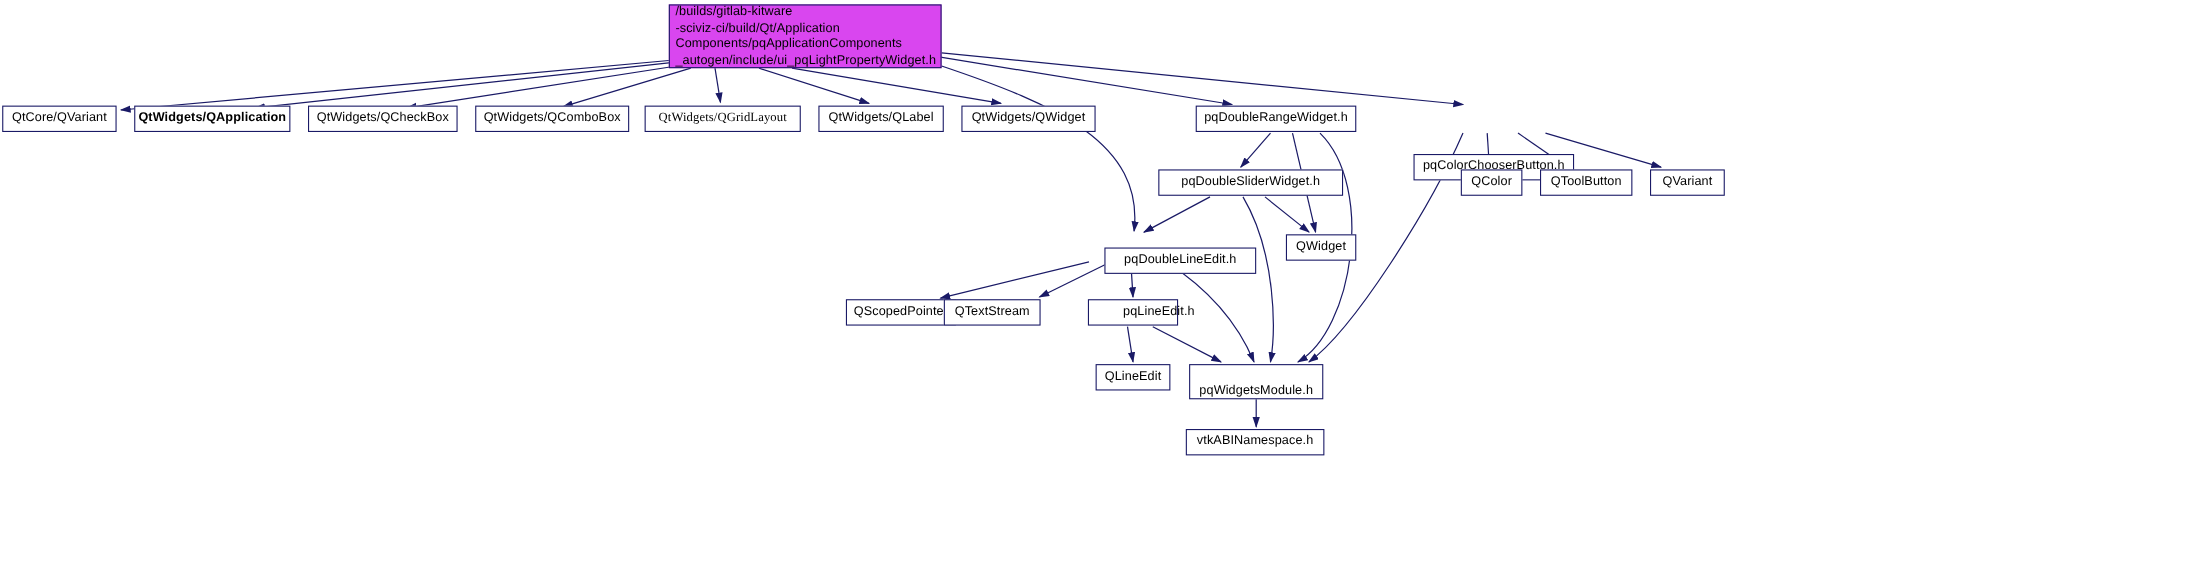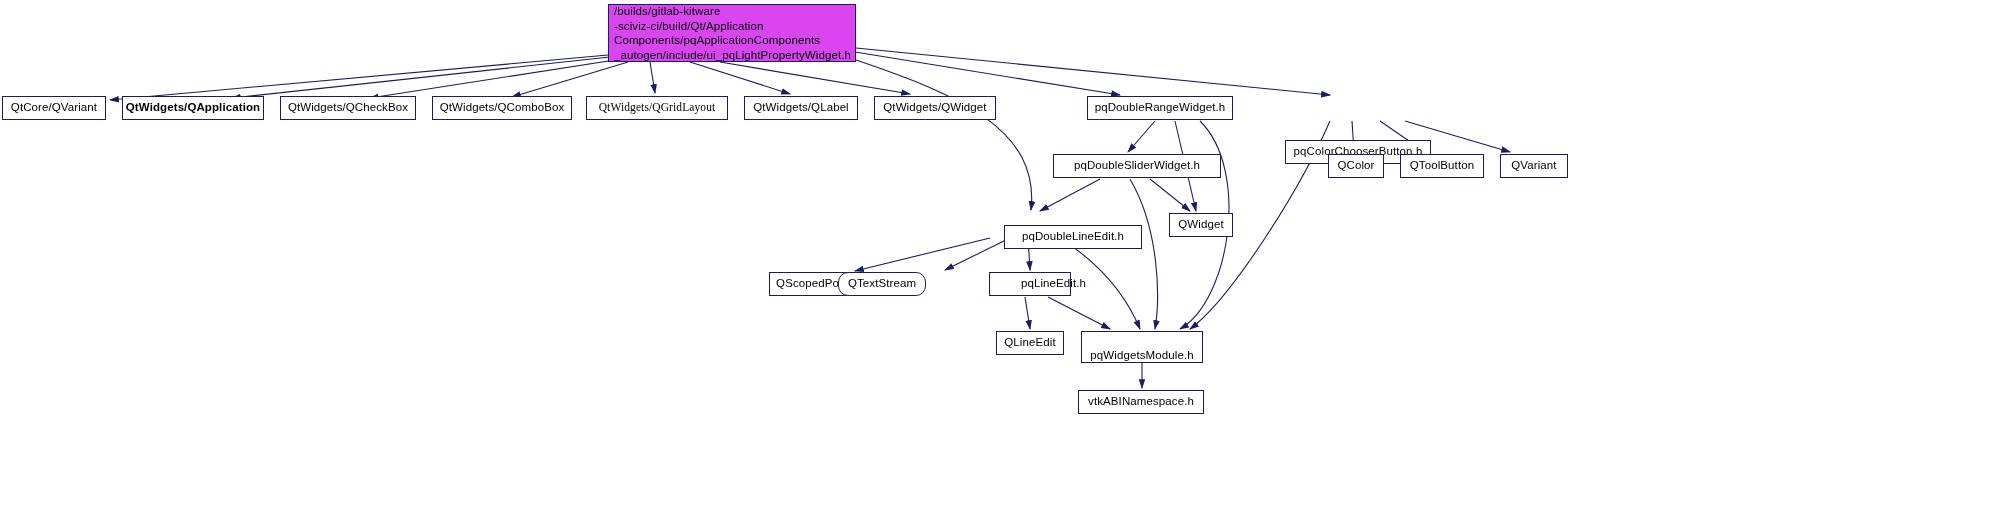--- a/index.html
+++ b/index.html
@@ -113,21 +113,21 @@
 
   <div class="node" style="left:1053px; top:154px; width:168px; height:24px;"><span>pqDoubleSliderWidget.h</span></div>
   <div class="node" style="left:1328px; top:154px; width:56px; height:24px;"><span>QColor</span></div>
   <div class="node" style="left:1400px; top:154px; width:84px; height:24px;"><span>QToolButton</span></div>
   <div class="node" style="left:1500px; top:154px; width:68px; height:24px;"><span>QVariant</span></div>
 
   <div class="node" style="left:968px; top:225px; width:138px; height:24px;margin-left:36px;"><span>pqDoubleLineEdit.h</span></div>
   <div class="node" style="left:1169px; top:213px; width:64px; height:24px;"><span>QWidget</span></div>
 
   <div class="node" style="left:769px; top:272px; width:100px; height:24px;"><span>QScopedPointer</span></div>
-  <div class="node" style="left:838px; top:272px; width:88px; height:24px;border-radius:10px;"><span>QTextStream</span></div>
+  <div class="node" style="left:858px; top:272px; width:88px; height:24px;"><span>QTextStream</span></div>
   <div class="node" style="left:989px; top:272px; width:82px; height:24px;padding-left:47px;"><span>pqLineEdit.h</span></div>
 
   <div class="node" style="left:996px; top:331px; width:68px; height:24px;"><span>QLineEdit</span></div>
   <div class="node" style="left:1081px; top:331px; width:122px; height:32px;align-items:flex-end;"><span>pqWidgetsModule.h</span></div>
 
   <div class="node" style="left:1078px; top:390px; width:126px; height:24px;"><span>vtkABINamespace.h</span></div>
 
 </div>
 
 </body></html>

